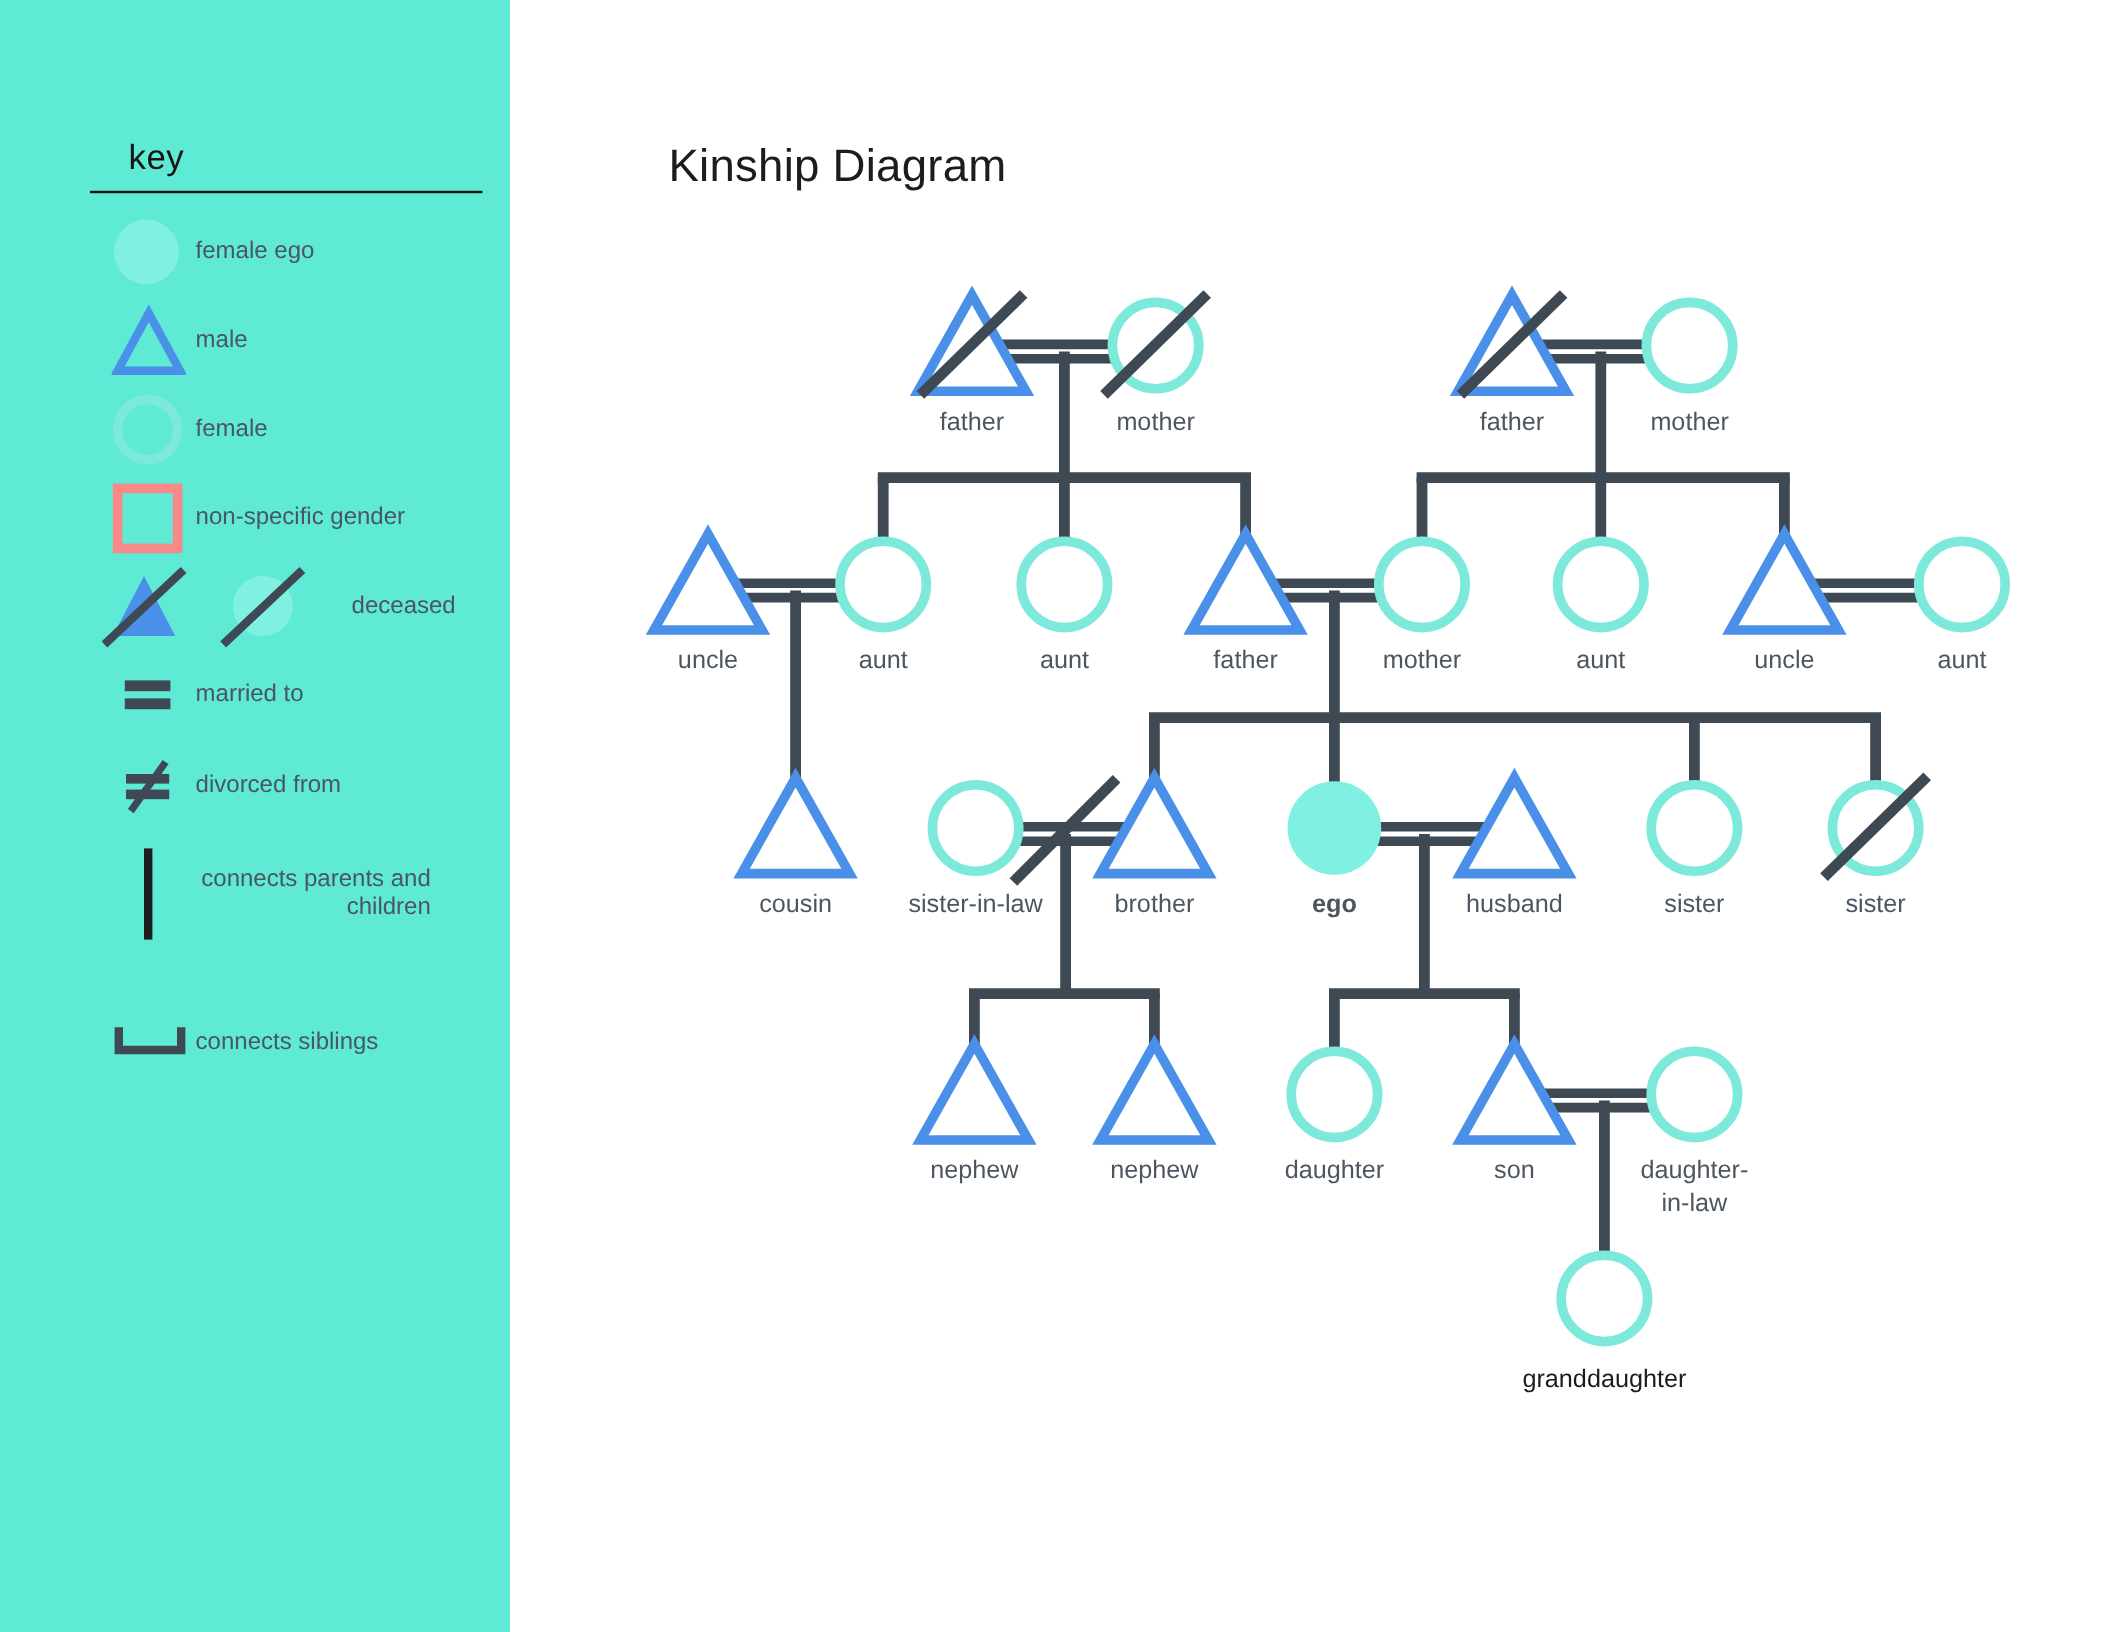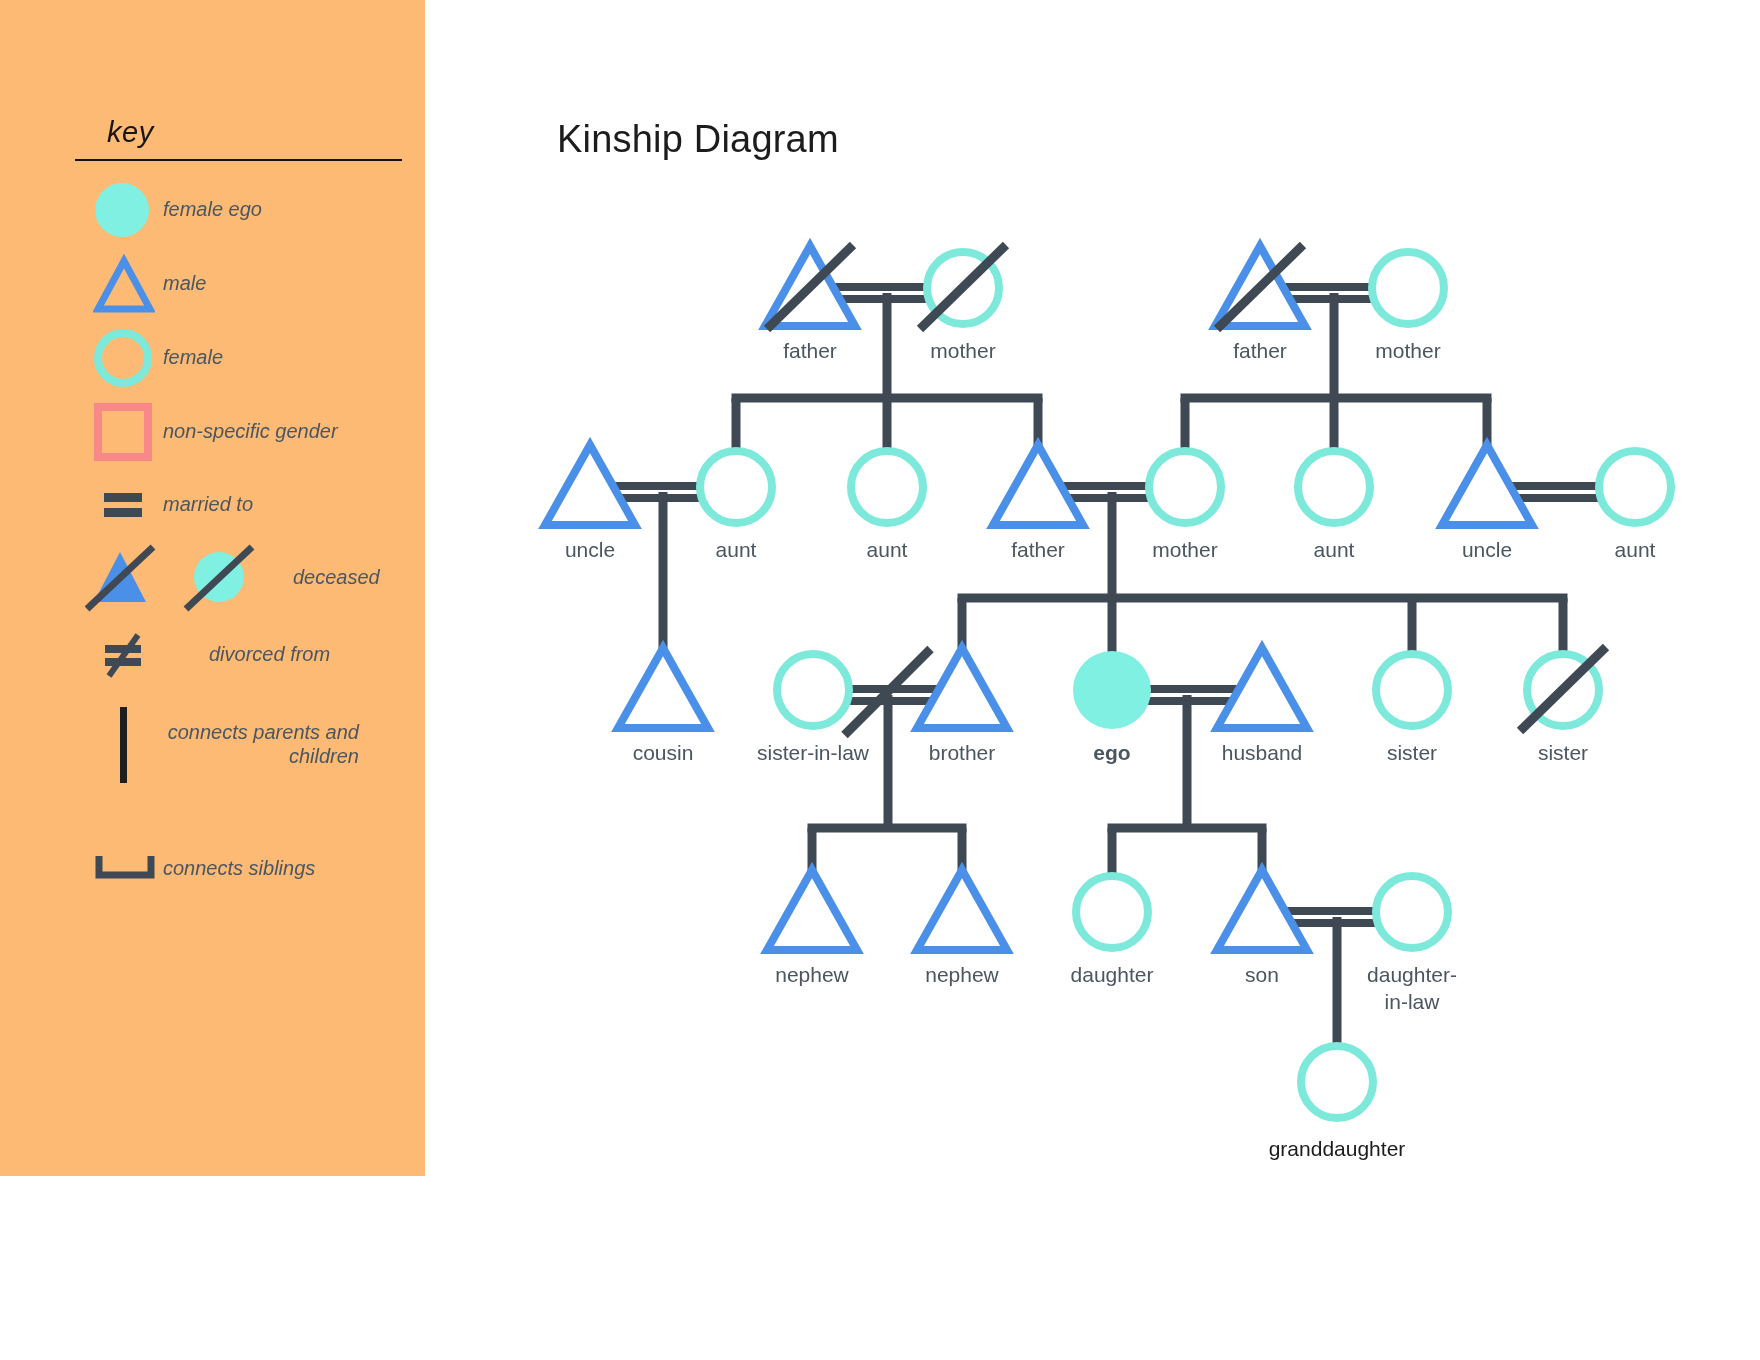--- a/index.html
+++ b/index.html
@@ -1,33 +1,32 @@
 <!DOCTYPE html>
 <html><head>
 <meta charset="utf-8">
 <style>
   html,body{margin:0;padding:0;}
   body{
     width:1760px;height:1360px;position:relative;background:#ffffff;
     font-family:"Liberation Sans",sans-serif;overflow:hidden;
   }
   .sidebar{
-    position:absolute;left:0;top:0;width:425px;height:1176px;
-    background:#fdba74;
-    font-style:italic;
+    position:absolute;left:0;top:0;width:425px;height:1360px;
+    background:#5eead4;
   }
   .key-wrap{position:absolute;left:75px;top:116px;width:330px;}
   .key-heading{
     font-size:29px;color:#161616;margin:0 0 10px 32px;font-weight:normal;
     letter-spacing:.5px;
   }
   .key-divider{height:2px;background:#111;width:327px;margin:0 0 12px 0;}
   .key-row{display:flex;align-items:center;min-height:74px;}
   .key-row--married{min-height:72px;}
-  .key-row--divorced{min-height:80px;gap:46px;}
+  .key-row--divorced{min-height:80px;}
   .key-row--parent-child{min-height:100px;text-align:right;}
   .key-row--siblings{min-height:86px;align-items:flex-end;}
   .key-icon{
     width:88px;flex:0 0 auto;box-sizing:border-box;padding-left:18px;
     display:flex;align-items:center;
   }
   .key-row--deceased .key-icon{width:auto;padding-left:10px;padding-right:16px;}
   .key-label{
     font-size:20px;color:#4b5661;line-height:1.18;max-width:196px;
   }
@@ -248,39 +247,39 @@
           <span class="key-label">female</span>
         </div>
         <div class="key-row key-row--non-specific">
           <span class="key-icon">
             <svg width="60" height="60" viewBox="0 0 60 60">
               <rect x="5" y="5" width="50" height="50" fill="none" stroke="#f98888" stroke-width="8"></rect>
             </svg>
           </span>
           <span class="key-label">non-specific gender</span>
         </div>
-        <div class="key-row key-row--married">
-          <span class="key-icon">
-            <svg width="60" height="28" viewBox="0 0 60 28">
-              <rect x="11" y="2" width="38" height="9" fill="#3e4954"></rect>
-              <rect x="11" y="17" width="38" height="9" fill="#3e4954"></rect>
-            </svg>
-          </span>
-          <span class="key-label">married to</span>
-        </div>
         <div class="key-row key-row--deceased">
           <span class="key-icon">
             <svg width="192" height="68" viewBox="0 0 192 68">
               <polygon points="35,8 9,58 61,58" fill="#4a90e8"></polygon>
               <line x1="2" y1="65" x2="68" y2="3" stroke="#3e4954" stroke-width="7"></line>
               <circle cx="134" cy="33" r="25" fill="#7ff0e1"></circle>
               <line x1="101" y1="65" x2="167" y2="3" stroke="#3e4954" stroke-width="7"></line>
             </svg>
           </span>
           <span class="key-label">deceased</span>
+        </div>
+        <div class="key-row key-row--married">
+          <span class="key-icon">
+            <svg width="60" height="28" viewBox="0 0 60 28">
+              <rect x="11" y="2" width="38" height="9" fill="#3e4954"></rect>
+              <rect x="11" y="17" width="38" height="9" fill="#3e4954"></rect>
+            </svg>
+          </span>
+          <span class="key-label">married to</span>
         </div>
         <div class="key-row key-row--divorced">
           <span class="key-icon">
             <svg width="60" height="46" viewBox="0 0 60 46">
               <rect x="12" y="13" width="36" height="8" fill="#3e4954"></rect>
               <rect x="12" y="26" width="36" height="8" fill="#3e4954"></rect>
               <line x1="16" y1="44" x2="45" y2="3" stroke="#3e4954" stroke-width="6"></line>
             </svg>
           </span>
           <span class="key-label">divorced from</span>

